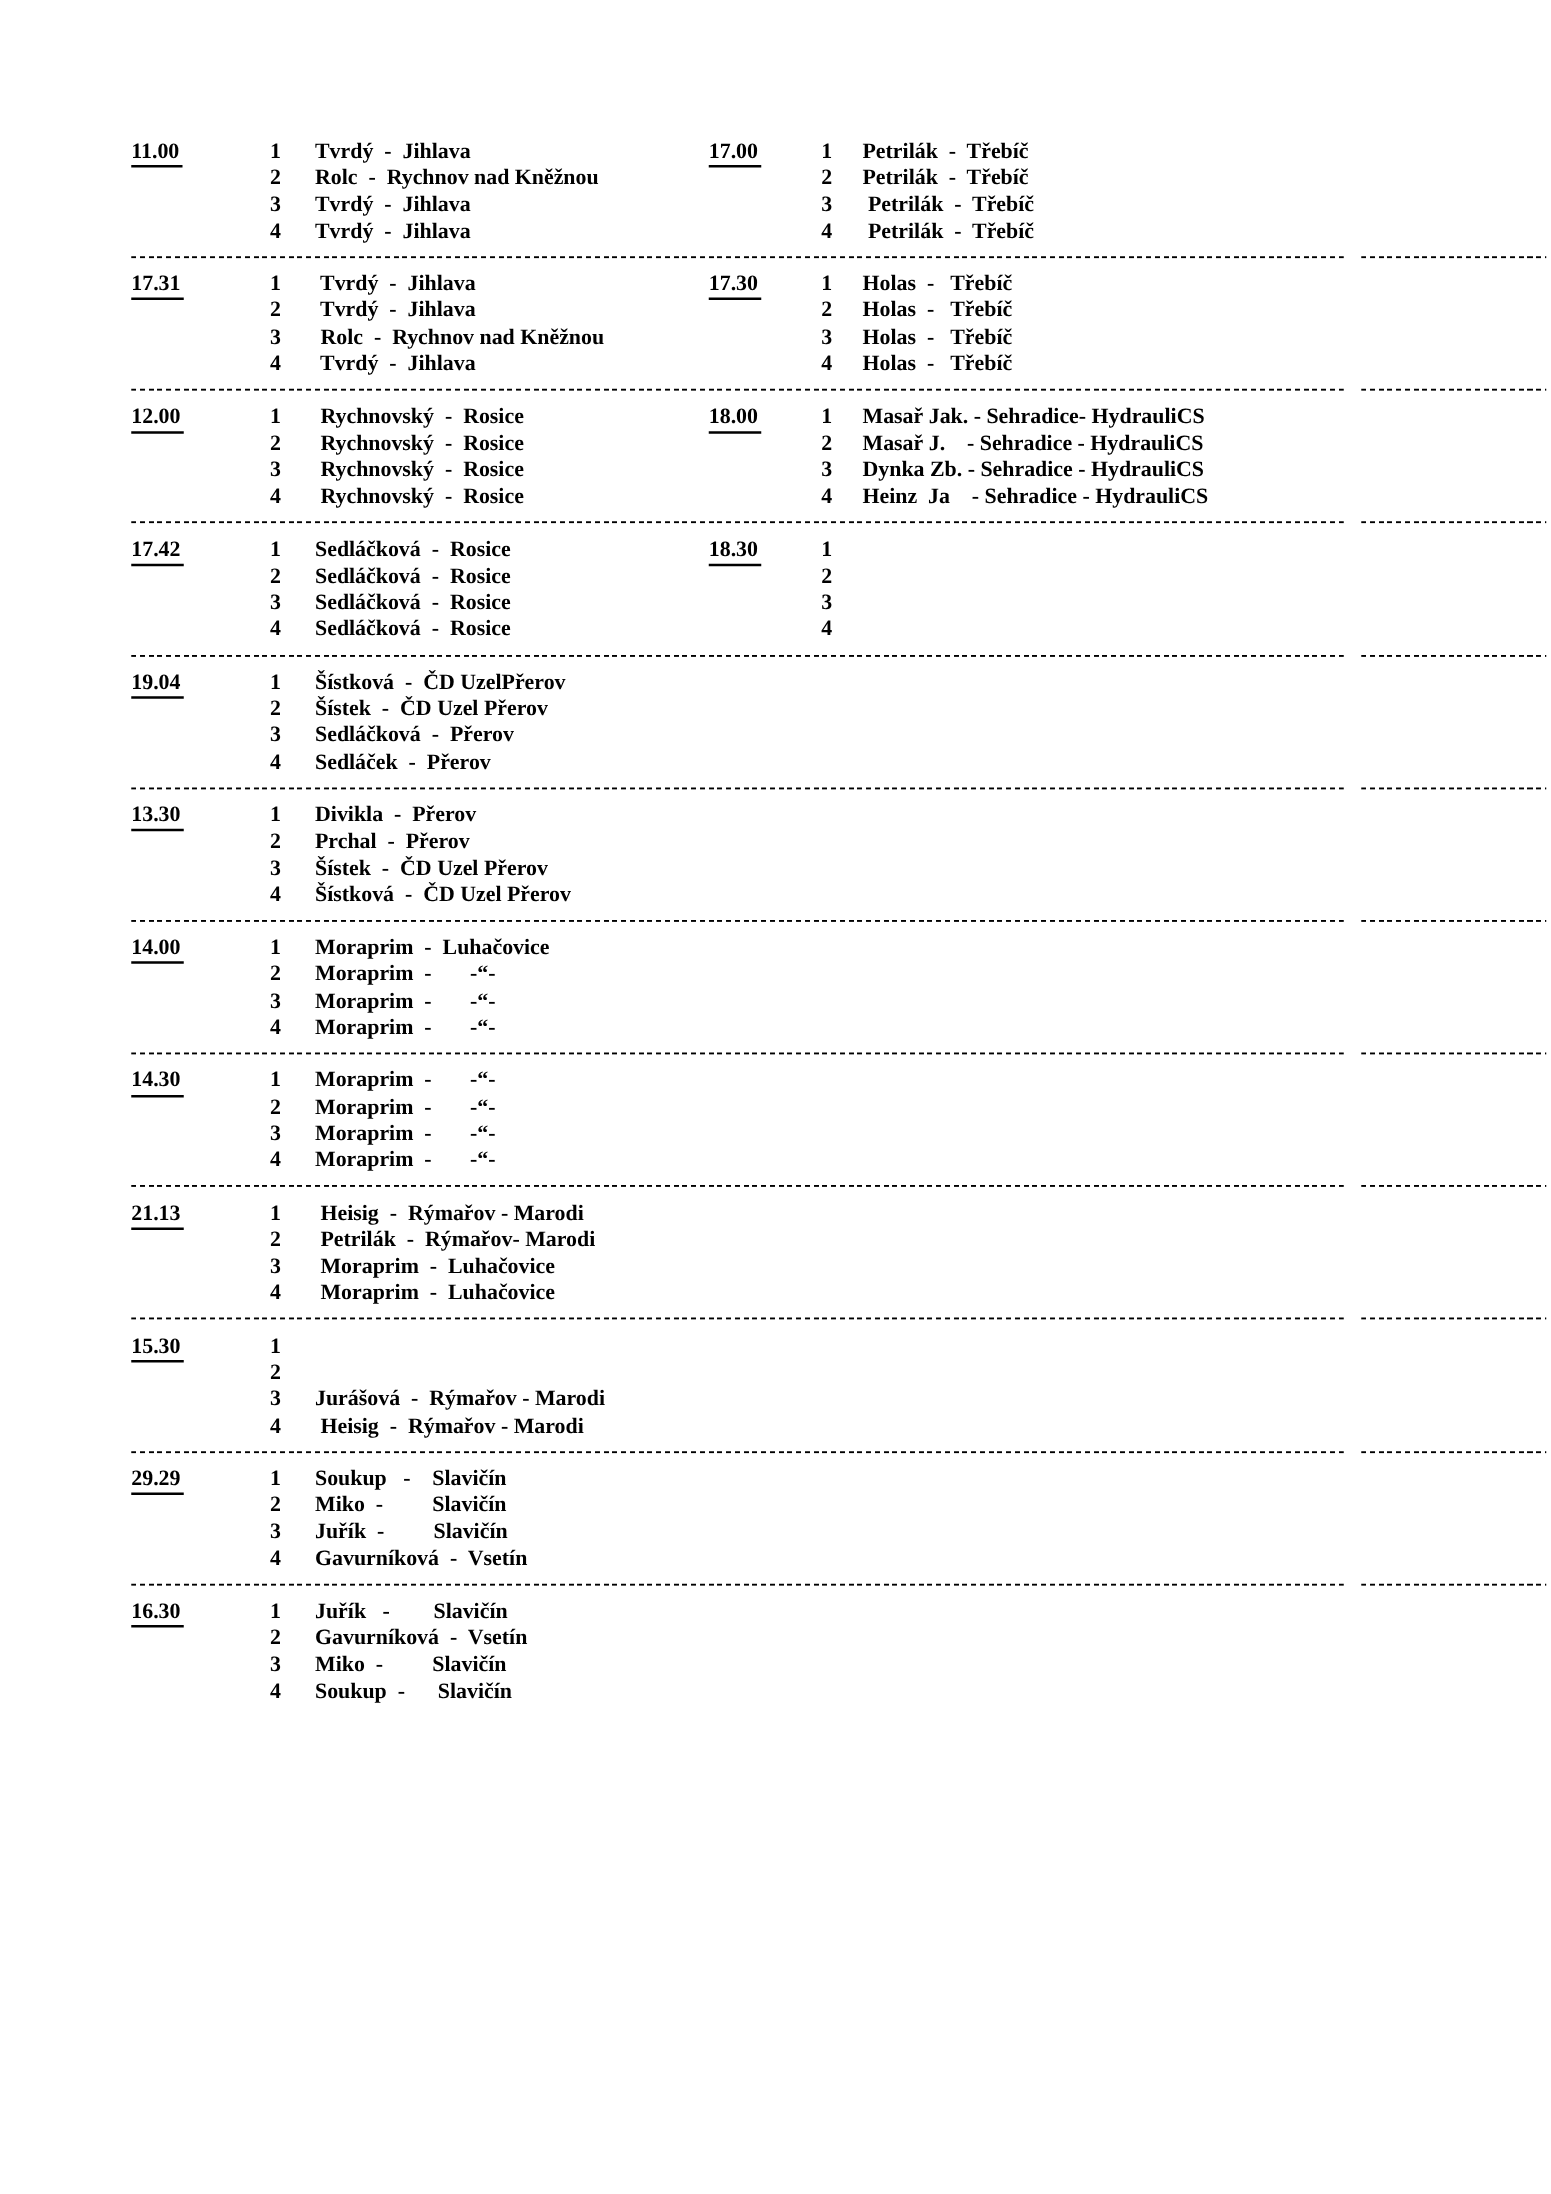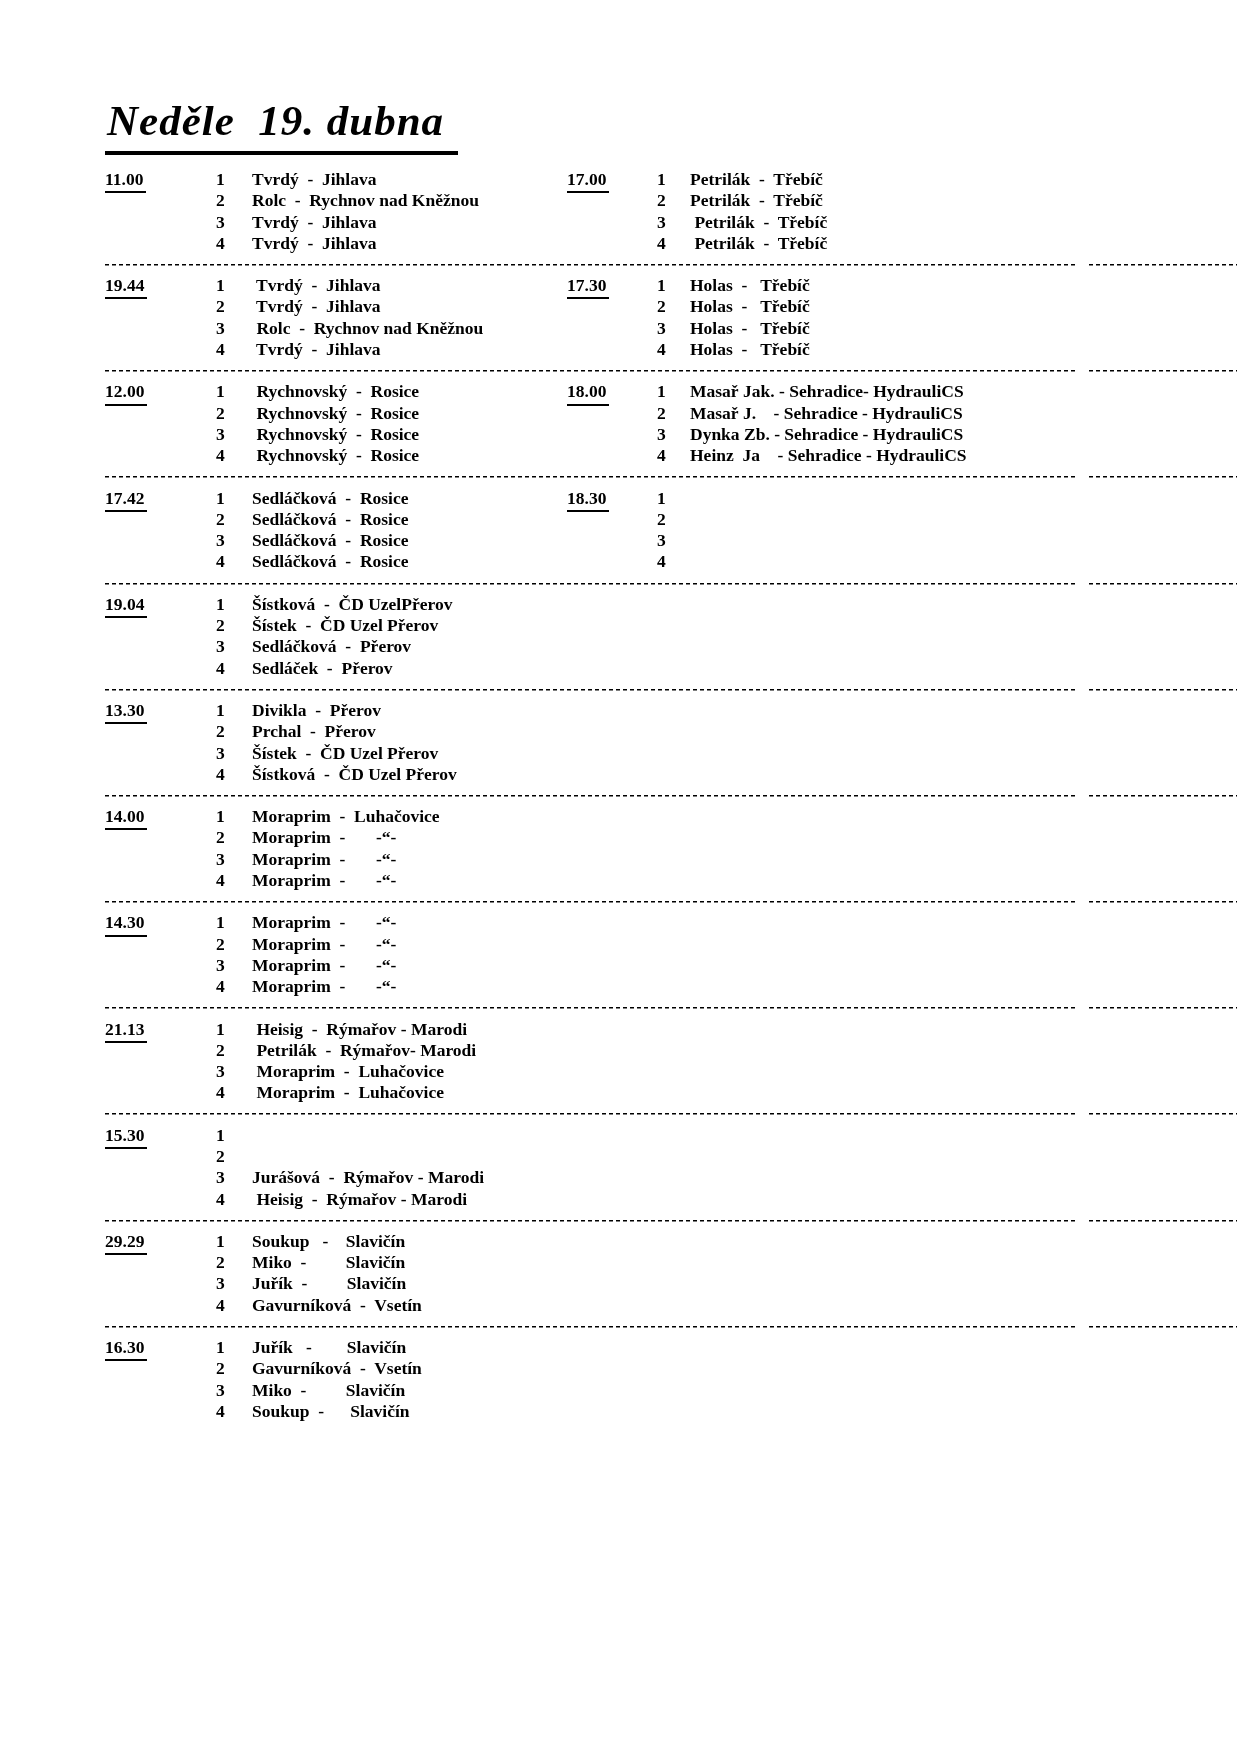--- a/index.html
+++ b/index.html
@@ -53,21 +53,20 @@
     background-repeat:no-repeat;
     background-position:left center;
   }
   .sep .seg1 { flex:1; }
   .sep .seg2 { width:148px; margin-left:14px; flex:none; }
 </style>
 </head>
 <body>
 
 <div class="page">
-  <div class="title">Neděle  19. dubna</div>
   <div class="schedule" id="schedule">
       <div class="block">
         <div class="half half-left">
           <div class="time"><span class="u">11.00</span></div>
           <div class="rows">
             <div class="row">
               <span class="num">1</span>
               <span class="name">Tvrdý  -  Jihlava</span>
             </div>
             <div class="row">
@@ -105,21 +104,21 @@
             </div>
           </div>
         </div>
       </div>
       <div class="sep">
         <span class="seg seg1"></span>
         <span class="seg seg2"></span>
       </div>
       <div class="block">
         <div class="half half-left">
-          <div class="time"><span class="u">19.44</span></div>
+          <div class="time"><span class="u">17.31</span></div>
           <div class="rows">
             <div class="row">
               <span class="num">1</span>
               <span class="name"> Tvrdý  -  Jihlava</span>
             </div>
             <div class="row">
               <span class="num">2</span>
               <span class="name"> Tvrdý  -  Jihlava</span>
             </div>
             <div class="row">

